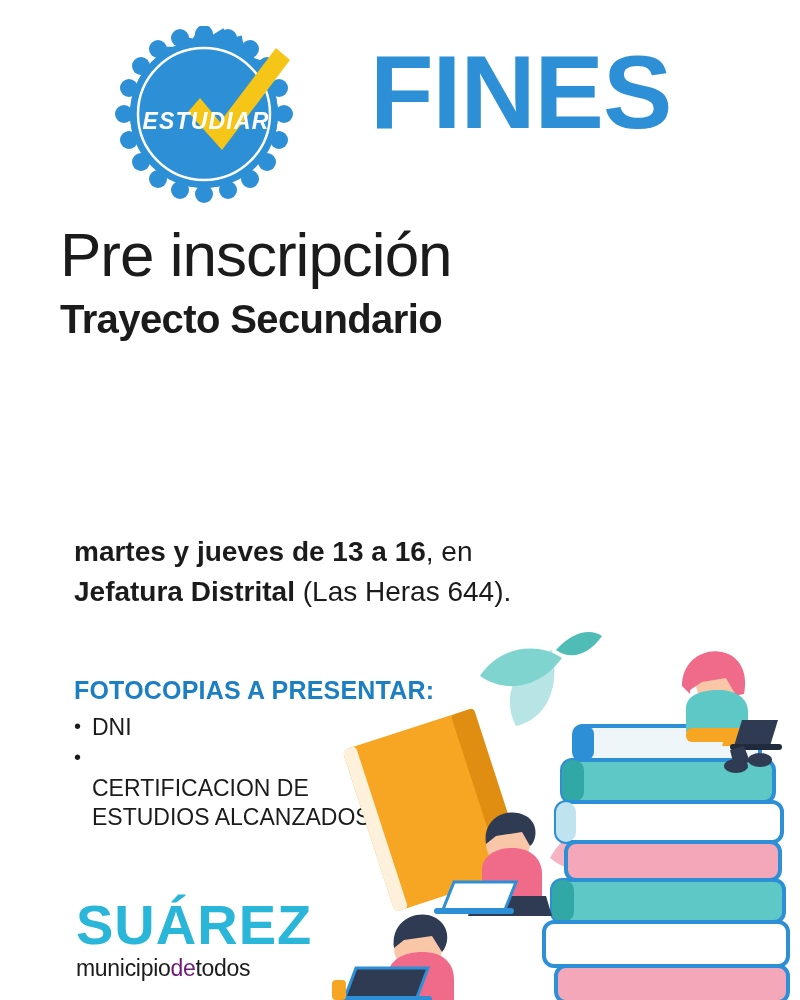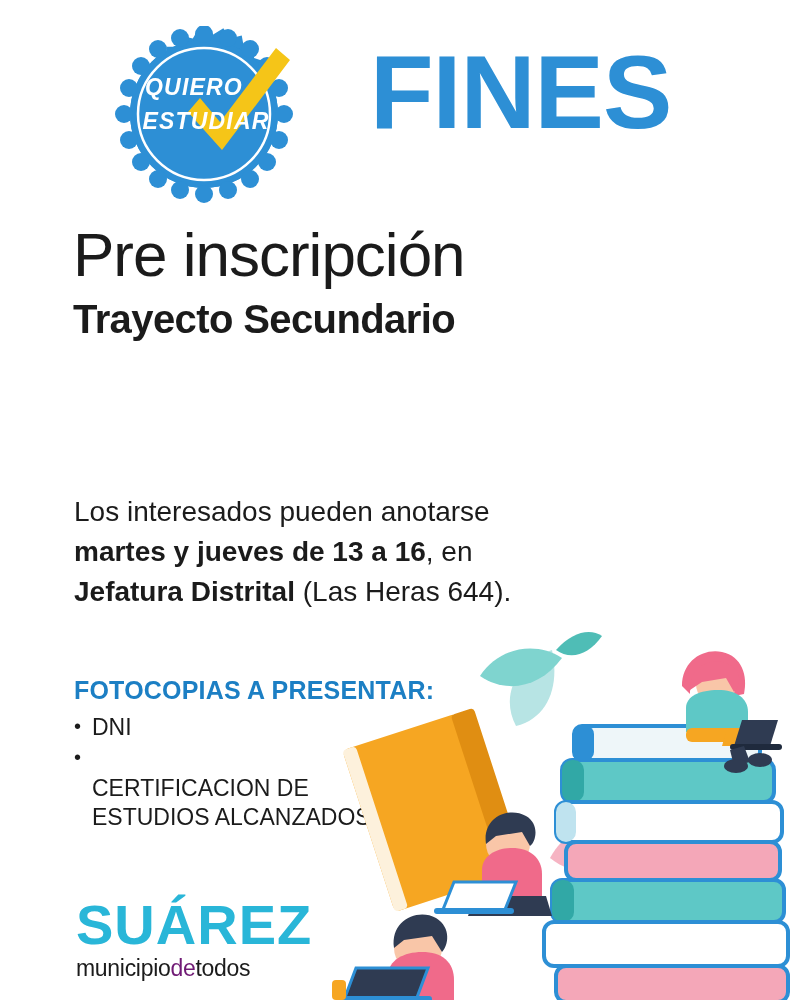--- a/index.html
+++ b/index.html
@@ -48,21 +48,21 @@
     position: absolute;
     left: 370px; top: 22px;
     font-size: 104px;
     font-weight: bold;
     color: #2d8fd5;
     letter-spacing: -1px;
     line-height: 1;
   }
 
   
-  .title-block { position: absolute; left: 73px; top: 222px; width: 700px; }
+  .title-block { position: absolute; left: 60px; top: 222px; width: 700px; }
   .pre-insc {
     font-size: 62px;
     font-weight: normal;
     color: #1b1b1b;
     line-height: 1.05;
     letter-spacing: -1px;
   }
   .plan-fines {
     margin-top: 6px;
     font-size: 76px;
@@ -188,35 +188,34 @@
             <circle cx="-75" cy="-26" r="9"></circle>
               <circle cx="-63" cy="-48" r="9"></circle>
             <circle cx="-46" cy="-65" r="9"></circle>
               <circle cx="-24" cy="-76" r="9"></circle>
           </g>
         </g>
 
         <path d="M 92 72 L 112 96 L 168 22 L 182 34 L 114 124 L 80 86 Z" fill="#f5c518"></path>
       </svg>
       <div class="badge-text">
-        <div class="badge-line1">QUIERO</div>
         <div class="badge-line2">ESTUDIAR</div>
       </div>
     </div>
 
     <div class="fines-big">FINES</div>
   </div>
 
   <div class="title-block">
     <div class="pre-insc">Pre inscripción</div>
     <div class="trayecto">Trayecto Secundario</div>
   </div>
 
   <div class="body-block">
-    <span>Los interesados pueden anotarse</span><br>
+    <br>
     <span class="b">martes y jueves de 13 a 16</span><span>, en</span><br>
     <span class="b">Jefatura Distrital</span><span> (Las Heras 644).</span>
   </div>
 
   <div class="docs-block">
     <div class="docs-title">FOTOCOPIAS A PRESENTAR:</div>
     <div class="docs-list">
       <div class="docs-item">
         <span class="dot">•</span>
         <span class="txt">DNI</span>

